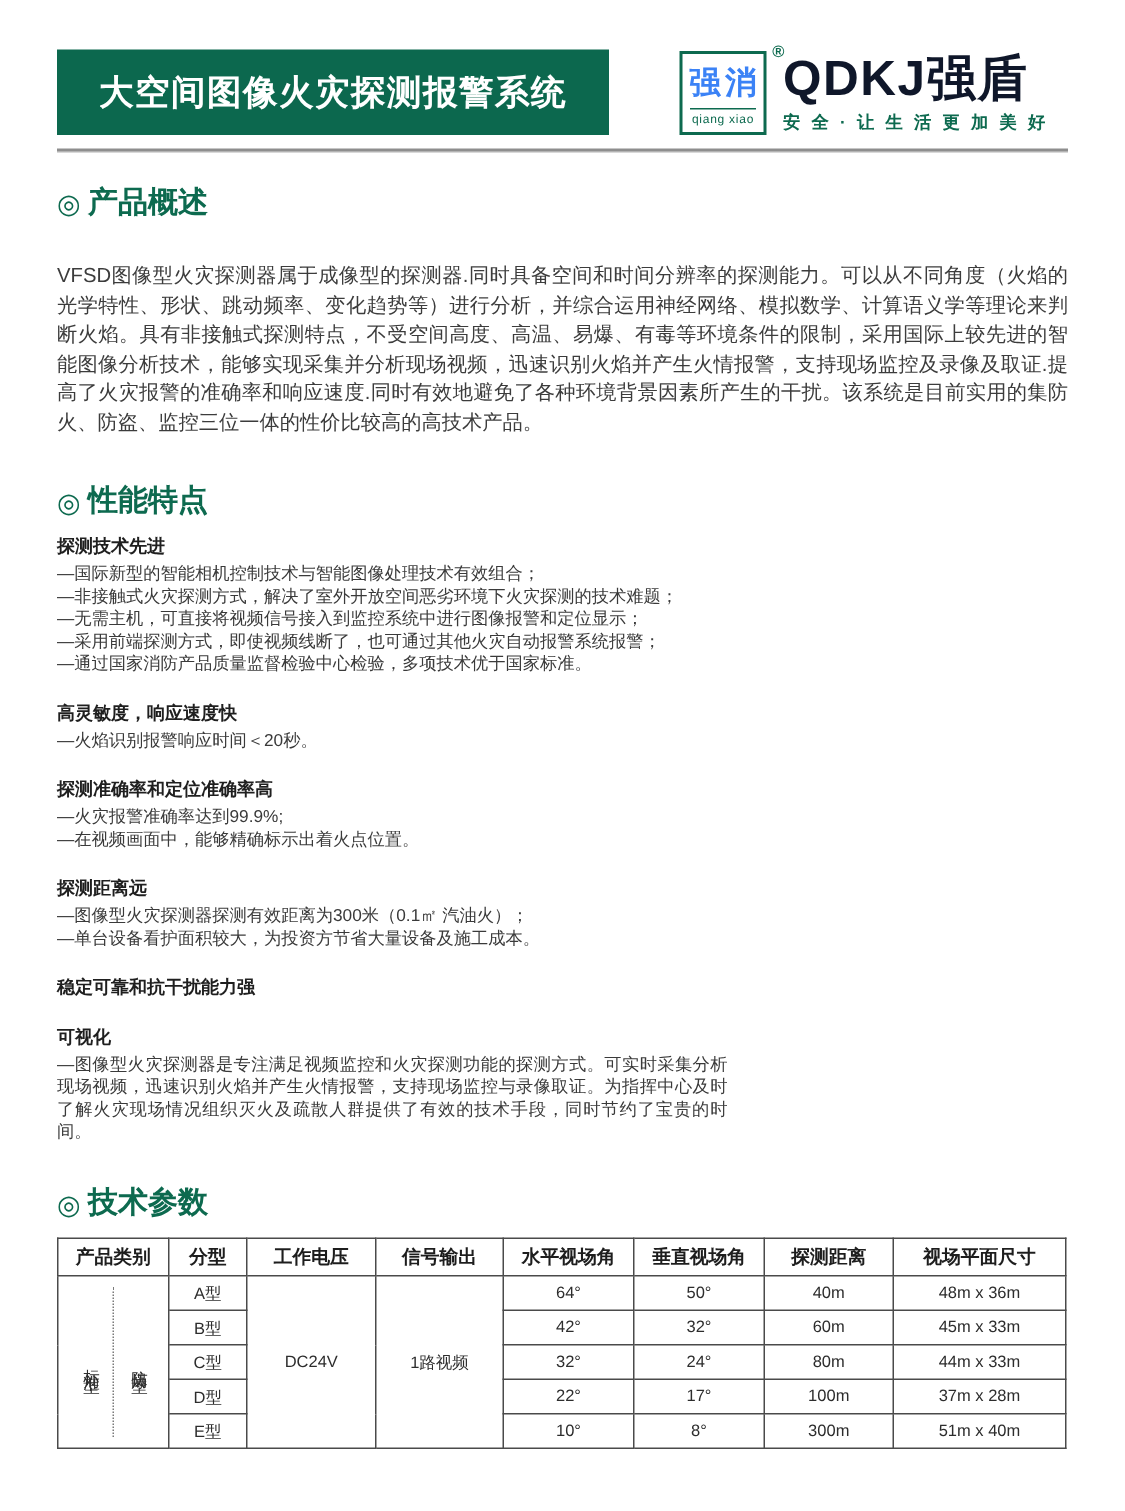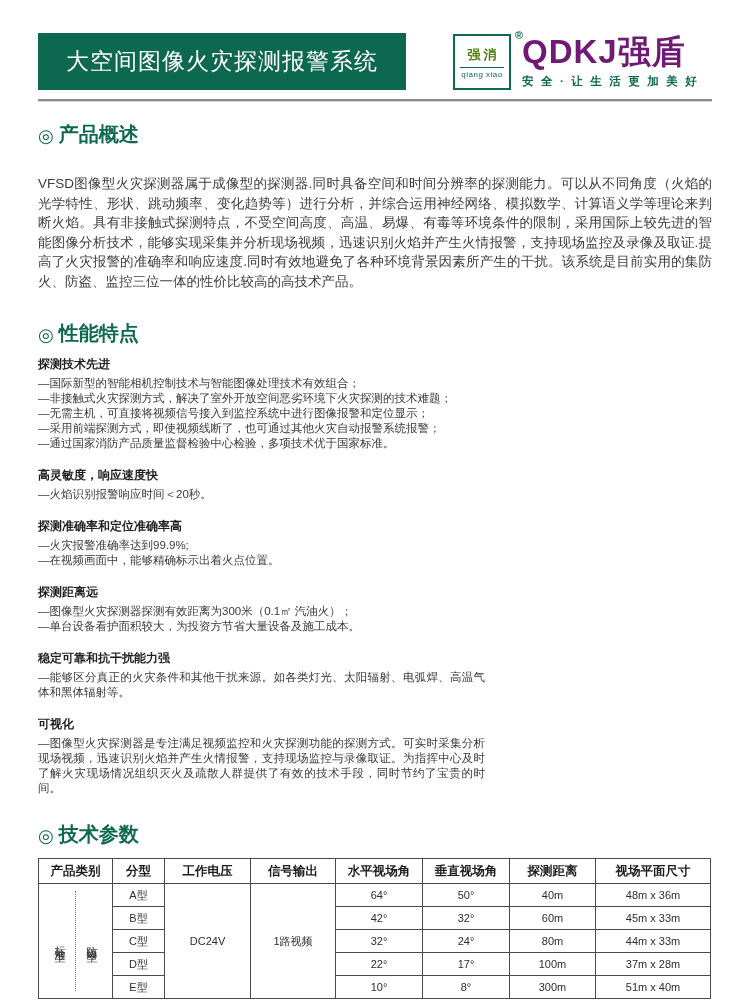--- a/index.html
+++ b/index.html
@@ -10,32 +10,32 @@
     font-family:"Liberation Sans","DejaVu Sans",sans-serif;
     color:#3b3b3b;
   }
   .inner { margin:0 38px; }
 
   
   .header { display:flex; justify-content:space-between; align-items:flex-start; padding-top:33px; }
   .title-bar {
     width:368px; height:57px; background:#0c684e; color:#ffffff;
     display:flex; align-items:center; justify-content:center;
-    font-size:23px; font-weight:normal; letter-spacing:1px;
+    font-size:23px; font-weight:bold; letter-spacing:1px;
   }
   .logo { display:flex; align-items:flex-start; gap:11px; padding-top:1px; }
   .seal { position:relative; width:58px; height:56px; border:2px solid #0d6a4f;
           display:flex; flex-direction:column; align-items:center; justify-content:center; }
-  .seal-cn { color:#4d7c0f; font-weight:bold; font-size:13px; letter-spacing:3px; padding-left:3px; }
+  .seal-cn { color:#3b82f6; font-weight:bold; font-size:21px; letter-spacing:3px; padding-left:3px; }
   .seal-rule { width:44px; height:1px; background:#0d6a4f; margin:3px 0 2px; }
   .seal-py { color:#0d6a4f; font-size:8px; letter-spacing:0.5px; }
   .reg { position:absolute; top:-7px; right:-14px; color:#0d6a4f; font-size:11px; font-weight:bold; }
   .brand-wrap { display:flex; flex-direction:column; }
   .brand {
-    color:#701a75; font-weight:900; font-size:33px; line-height:36px;
+    color:#0f172a; font-weight:900; font-size:33px; line-height:36px;
     letter-spacing:1px; font-family:"Liberation Sans","DejaVu Sans",sans-serif;
   }
   .tagline {
     color:#0d6a4f; font-weight:bold; font-size:11.5px; margin-top:4px;
     letter-spacing:7.5px; white-space:nowrap; width:190px; overflow:hidden;
   }
 
   
   .divider { margin:9px 38px 0; height:2px; background:#8e8e8e; box-shadow:0 1px 0 #d9d9d9; }
 
@@ -125,21 +125,20 @@
     </div>
 
     <div class="feat-group">
       <div class="feat-title">探测距离远</div>
       <div class="feat-line">—图像型火灾探测器探测有效距离为300米（0.1㎡ 汽油火）；</div>
       <div class="feat-line">—单台设备看护面积较大，为投资方节省大量设备及施工成本。</div>
     </div>
 
     <div class="feat-group">
       <div class="feat-title">稳定可靠和抗干扰能力强</div>
-      <div class="feat-line">—能够区分真正的火灾条件和其他干扰来源。如各类灯光、太阳辐射、电弧焊、高温气体和黑体辐射等。</div>
     </div>
 
     <div class="feat-group">
       <div class="feat-title">可视化</div>
       <div class="feat-line">—图像型火灾探测器是专注满足视频监控和火灾探测功能的探测方式。可实时采集分析现场视频，迅速识别火焰并产生火情报警，支持现场监控与录像取证。为指挥中心及时了解火灾现场情况组织灭火及疏散人群提供了有效的技术手段，同时节约了宝贵的时间。</div>
     </div>
   </div>
 
   <div class="inner">
     <div class="sec-head sh-specs">

